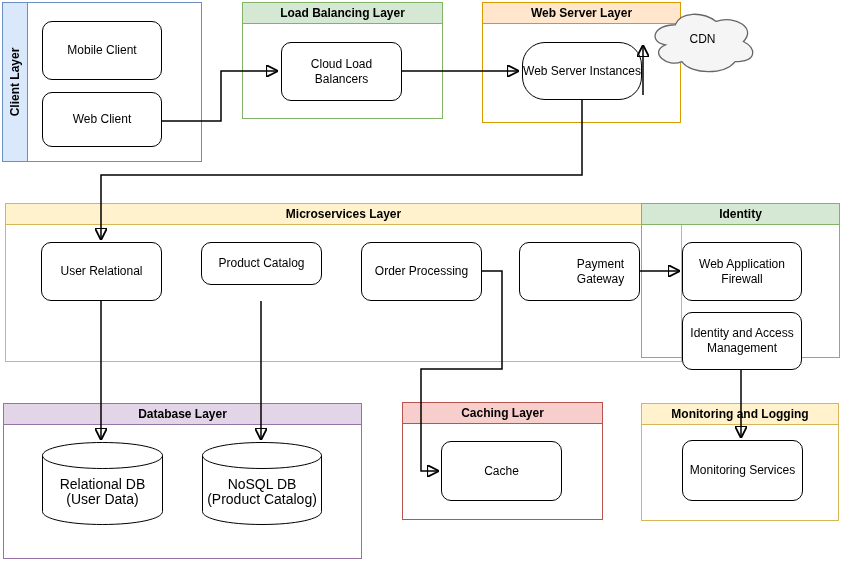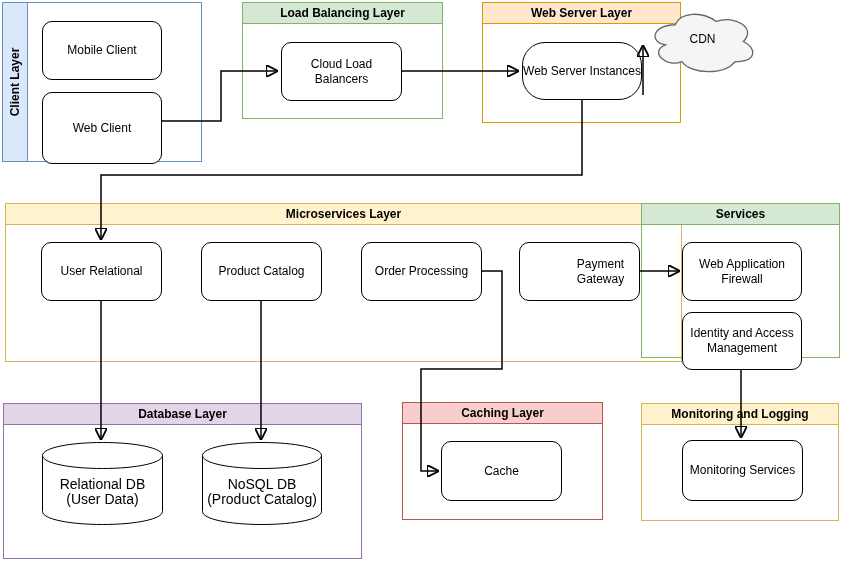--- a/index.html
+++ b/index.html
@@ -57,47 +57,47 @@
 
   <div class="container" style="left:482px;top:2px;width:199px;height:121px;border:1px solid #d79b00;">
     <div class="hdr" style="background:#ffe6cc;border-bottom:1px solid #d79b00;">Web Server Layer</div>
   </div>
 
   <div class="container" style="left:5px;top:203px;width:677px;height:159px;border:1px solid #d6b656;">
     <div class="hdr" style="background:#fff2cc;border-bottom:1px solid #d6b656;">Microservices Layer</div>
   </div>
 
   <div class="container" style="left:641px;top:203px;width:199px;height:155px;border:1px solid #82b366;z-index:2;">
-    <div class="hdr" style="background:#d5e8d4;border-bottom:1px solid #82b366;">Services</div>
+    <div class="hdr" style="background:#d5e8d4;border-bottom:1px solid #82b366;">Identity</div>
   </div>
 
   <div class="container" style="left:3px;top:403px;width:359px;height:156px;border:1px solid #9673a6;">
     <div class="hdr" style="background:#e1d5e7;border-bottom:1px solid #9673a6;">Database Layer</div>
   </div>
 
   <div class="container" style="left:402px;top:402px;width:201px;height:118px;border:1px solid #b85450;">
     <div class="hdr" style="background:#f8cecc;border-bottom:1px solid #b85450;">Caching Layer</div>
   </div>
 
   <div class="container" style="left:641px;top:403px;width:198px;height:118px;border:1px solid #d6b656;">
     <div class="hdr" style="background:#fff2cc;border-bottom:1px solid #d6b656;">Monitoring and Logging</div>
   </div>
 
   <div class="node" style="left:42px;top:21px;width:120px;height:59px;">Mobile Client</div>
 
-  <div class="node" style="left:42px;top:92px;width:120px;height:72px;">Web Client</div>
+  <div class="node" style="left:42px;top:92px;width:120px;height:55px;">Web Client</div>
 
   <div class="node" style="left:281px;top:42px;width:121px;height:59px;">Cloud Load
 Balancers</div>
 
   <div class="node" style="left:522px;top:42px;width:120px;height:58px;padding:0;border-radius:23px;">Web Server Instances</div>
 
   <div class="node" style="left:41px;top:242px;width:121px;height:59px;">User Relational</div>
 
-  <div class="node" style="left:201px;top:242px;width:121px;height:59px;">Product Catalog</div>
+  <div class="node" style="left:201px;top:242px;width:121px;height:43px;">Product Catalog</div>
 
   <div class="node" style="left:361px;top:242px;width:121px;height:59px;">Order Processing</div>
 
   <div class="node" style="left:519px;top:242px;width:121px;height:59px;padding-left:42px;">Payment Gateway</div>
 
   <div class="node" style="left:682px;top:242px;width:120px;height:59px;">Web Application
 Firewall</div>
 
   <div class="node" style="left:682px;top:312px;width:120px;height:58px;">Identity and Access
 Management</div>

